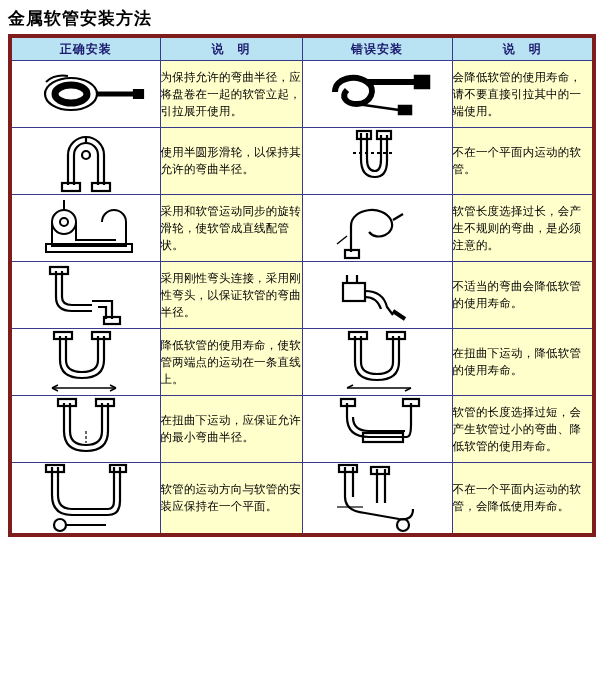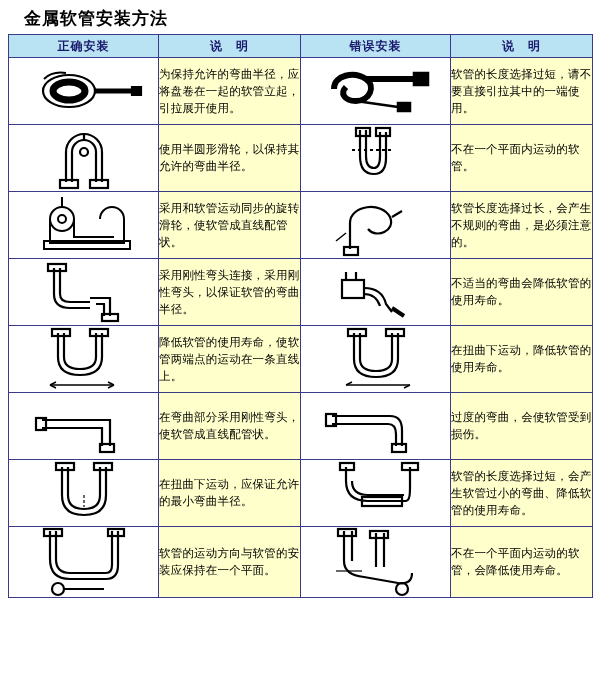--- a/index.html
+++ b/index.html
@@ -18,28 +18,28 @@
     width: 600px;
     height: 698px;
     position: relative;
     box-sizing: border-box;
     padding: 6px 8px 0 8px;
   }
   .title {
     font-size: 17px;
     font-weight: bold;
     letter-spacing: 1px;
-    margin: 2px 0 6px 16px;
+    margin: 2px 0 6px 0;
     line-height: 1.2;
   }
   table.matrix {
     border-collapse: collapse;
     table-layout: fixed;
     width: 584px;
-    border: 1px solid #7f1d1d;
+    border: 4px solid #7f1d1d;
   }
   table.matrix td, table.matrix th {
     border: 1px solid #3a3a8c;
     padding: 0;
     vertical-align: middle;
   }
   thead th {
     background: #b9e2f2;
     color: #1a1a6e;
     font-size: 12px;
@@ -114,21 +114,21 @@
               <path d="M28 30 C28 16 48 12 60 20 C70 27 64 42 50 42 C38 42 34 34 40 28"></path>
               <path d="M60 20 L110 20"></path>
             </g>
             <g fill="none" stroke="#000" stroke-width="2.5">
               <path d="M108 14 L122 14 L122 26 L108 26 Z" fill="#000"></path>
               <path d="M50 42 L92 48"></path>
               <path d="M92 44 L104 44 L104 52 L92 52 Z" fill="#000"></path>
             </g>
           </svg>
         </td>
-        <td class="txt-cell">软管的长度选择过短，请不要直接引拉其中的一端使用。</td>
+        <td class="txt-cell">会降低软管的使用寿命，请不要直接引拉其中的一端使用。</td>
       </tr>
 
       <tr>
         <td class="img-cell">
           <svg class="fig" width="140" height="64" viewBox="0 0 140 64">
             <g fill="none" stroke="#000" stroke-width="2.2">
               <path d="M52 56 L52 26 A18 18 0 0 1 88 26 L88 56"></path>
               <path d="M58 56 L58 26 A12 12 0 0 1 82 26 L82 56"></path>
               <rect x="46" y="54" width="18" height="8"></rect>
               <rect x="76" y="54" width="18" height="8"></rect>
@@ -230,44 +230,20 @@
               <rect x="42" y="2" width="18" height="7"></rect>
               <rect x="80" y="2" width="18" height="7"></rect>
               <path d="M40 58 L104 58" stroke-width="1.4"></path>
               <path d="M40 58 L46 55 M104 58 L98 61" stroke-width="1.4"></path>
             </g>
           </svg>
         </td>
         <td class="txt-cell">在扭曲下运动，降低软管的使用寿命。</td>
       </tr>
 
-      <tr>
-        <td class="img-cell">
-          <svg class="fig" width="140" height="64" viewBox="0 0 140 64">
-            <g fill="none" stroke="#000" stroke-width="2.2">
-              <path d="M28 26 L96 26 L96 52"></path>
-              <path d="M28 34 L88 34 L88 52"></path>
-              <rect x="22" y="24" width="10" height="12"></rect>
-              <rect x="86" y="50" width="14" height="8"></rect>
-            </g>
-          </svg>
-        </td>
-        <td class="txt-cell">在弯曲部分采用刚性弯头，使软管成直线配管状。</td>
-        <td class="img-cell">
-          <svg class="fig" width="140" height="64" viewBox="0 0 140 64">
-            <g fill="none" stroke="#000" stroke-width="2.2">
-              <path d="M26 22 L84 22 Q96 22 96 36 L96 52"></path>
-              <path d="M26 30 L82 30 Q90 30 90 40 L90 52"></path>
-              <rect x="20" y="20" width="10" height="12"></rect>
-              <rect x="86" y="50" width="14" height="8"></rect>
-            </g>
-          </svg>
-        </td>
-        <td class="txt-cell">过度的弯曲，会使软管受到损伤。</td>
-      </tr>
 
       <tr>
         <td class="img-cell">
           <svg class="fig" width="140" height="64" viewBox="0 0 140 64">
             <g fill="none" stroke="#000" stroke-width="2.2">
               <path d="M48 6 L48 34 Q48 54 70 54 Q92 54 92 34 L92 6"></path>
               <path d="M54 6 L54 34 Q54 48 70 48 Q86 48 86 34 L86 6"></path>
               <rect x="42" y="2" width="18" height="7"></rect>
               <rect x="80" y="2" width="18" height="7"></rect>
               <path d="M70 34 L70 46" stroke-dasharray="3 2" stroke-width="1.2"></path>

